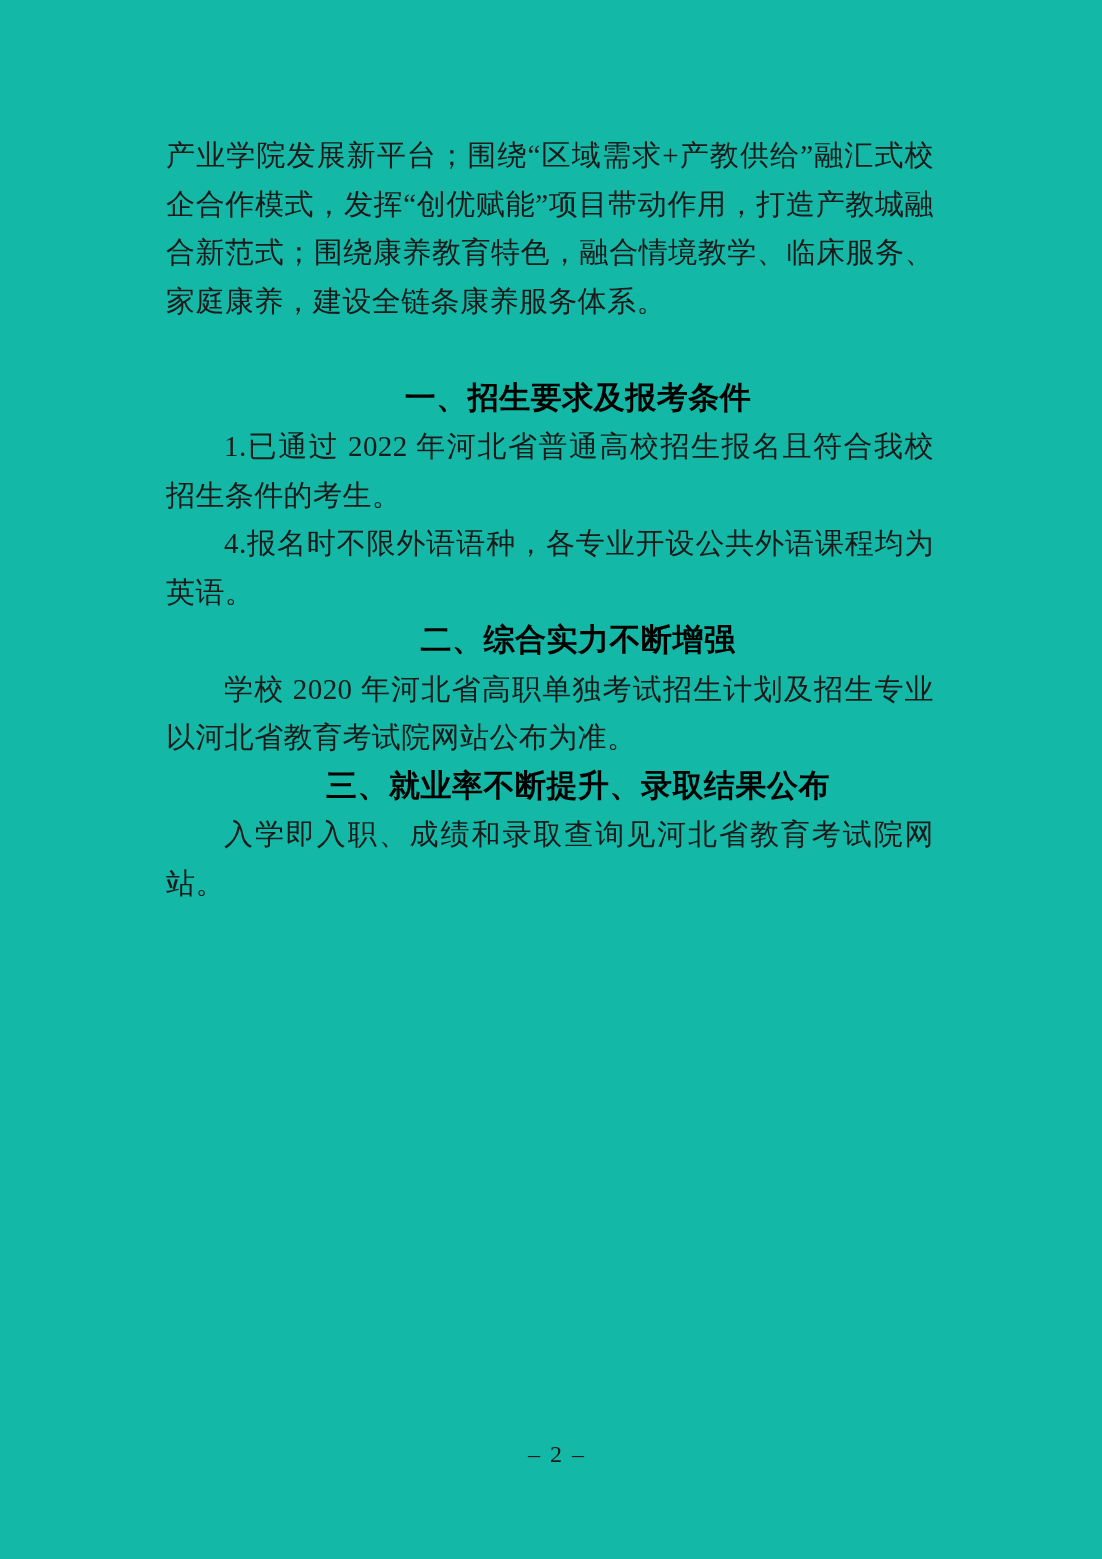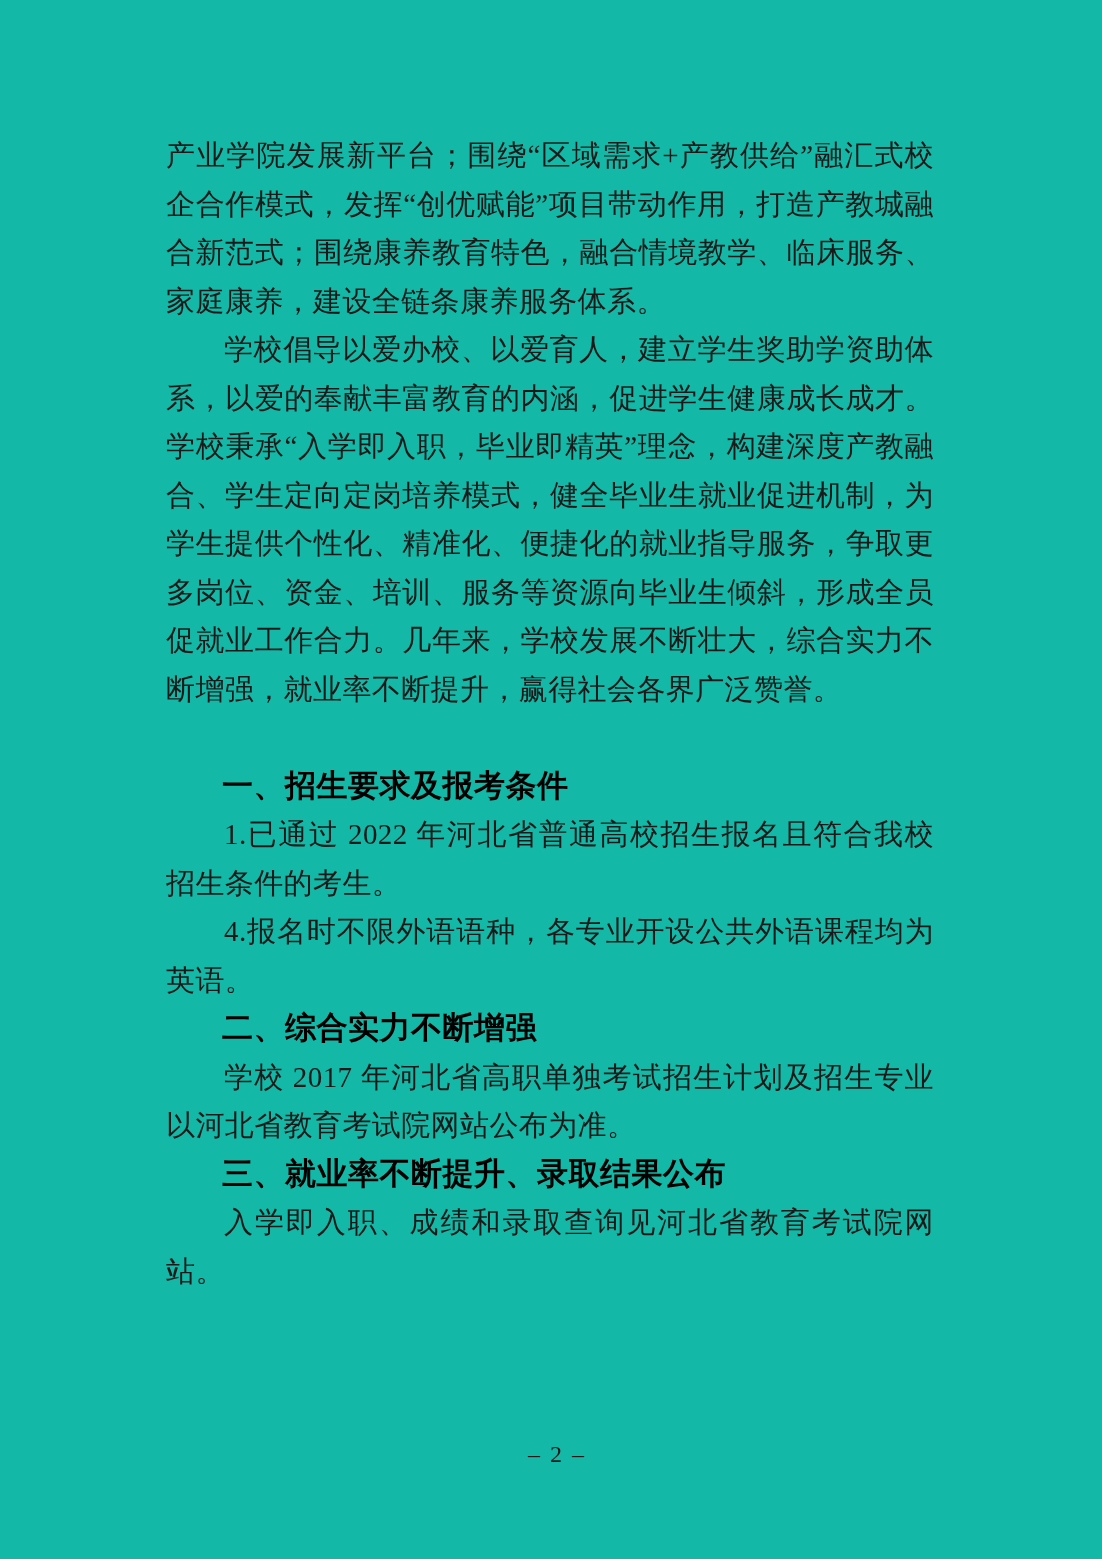--- a/index.html
+++ b/index.html
@@ -39,20 +39,21 @@
   }
   p.heading {
     margin: 0;
     font-size: 31px;
     line-height: 48.5px;
     font-weight: 700;
     letter-spacing: 0.5px;
     text-indent: 56px;
     color: #000000;
     font-family: "Liberation Sans", sans-serif;
+    text-align: center;
   }
   p.heading.space-before {
     margin-top: 48.5px;
   }
   .footer {
     position: absolute;
     top: 1441px;
     left: 0;
     width: 100%;
     text-align: center;
@@ -61,23 +62,22 @@
     color: #1a1a1a;
     font-family: "Liberation Serif", serif;
   }
 </style>
 </head>
 <body>
 
 <div class="page">
   <div class="content">
     <p class="para no-indent">产业学院发展新平台；围绕“区域需求+产教供给”融汇式校企合作模式，发挥“创优赋能”项目带动作用，打造产教城融合新范式；围绕康养教育特色，融合情境教学、临床服务、家庭康养，建设全链条康养服务体系。</p>
-    <p class="para">学校倡导以爱办校、以爱育人，建立学生奖助学资助体系，以爱的奉献丰富教育的内涵，促进学生健康成长成才。学校秉承“入学即入职，毕业即精英”理念，构建深度产教融合、学生定向定岗培养模式，健全毕业生就业促进机制，为学生提供个性化、精准化、便捷化的就业指导服务，争取更多岗位、资金、培训、服务等资源向毕业生倾斜，形成全员促就业工作合力。几年来，学校发展不断壮大，综合实力不断增强，就业率不断提升，赢得社会各界广泛赞誉。</p>
     <p class="heading space-before">一、招生要求及报考条件</p>
     <p class="para">1.已通过 2022 年河北省普通高校招生报名且符合我校招生条件的考生。</p>
     <p class="para">4.报名时不限外语语种，各专业开设公共外语课程均为英语。</p>
     <p class="heading">二、综合实力不断增强</p>
-    <p class="para">学校 2017 年河北省高职单独考试招生计划及招生专业以河北省教育考试院网站公布为准。</p>
+    <p class="para">学校 2020 年河北省高职单独考试招生计划及招生专业以河北省教育考试院网站公布为准。</p>
     <p class="heading">三、就业率不断提升、录取结果公布</p>
     <p class="para">入学即入职、成绩和录取查询见河北省教育考试院网站。</p>
   </div>
   <div class="footer">– 2 –</div>
 </div>
 
 </body></html>

